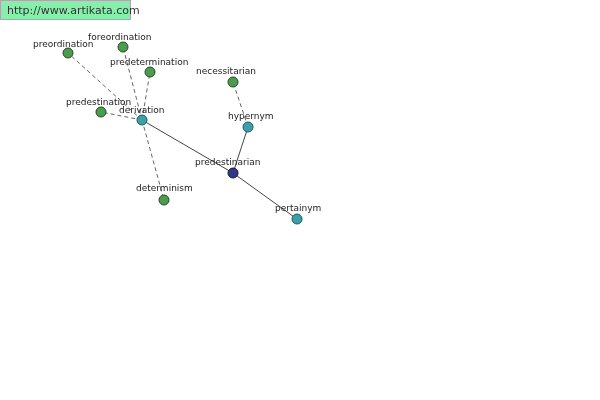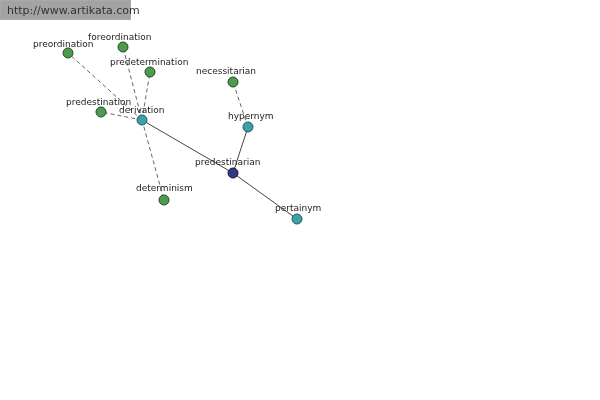--- a/index.html
+++ b/index.html
@@ -10,21 +10,21 @@
       font-family: "DejaVu Sans", sans-serif;
       position: relative;
       overflow: hidden;
     }
     .address-bar {
       position: absolute;
       left: 0;
       top: 0;
       width: 131px;
       height: 20px;
-      background: #a3a3a3;
+      background: #86efac;
       border: 1px solid #a9a9a9;
       box-sizing: border-box;
       display: flex;
       align-items: center;
       padding-left: 6px;
       font-size: 11px;
       color: #333333;
       z-index: 2;
     }
     #graph-svg {

